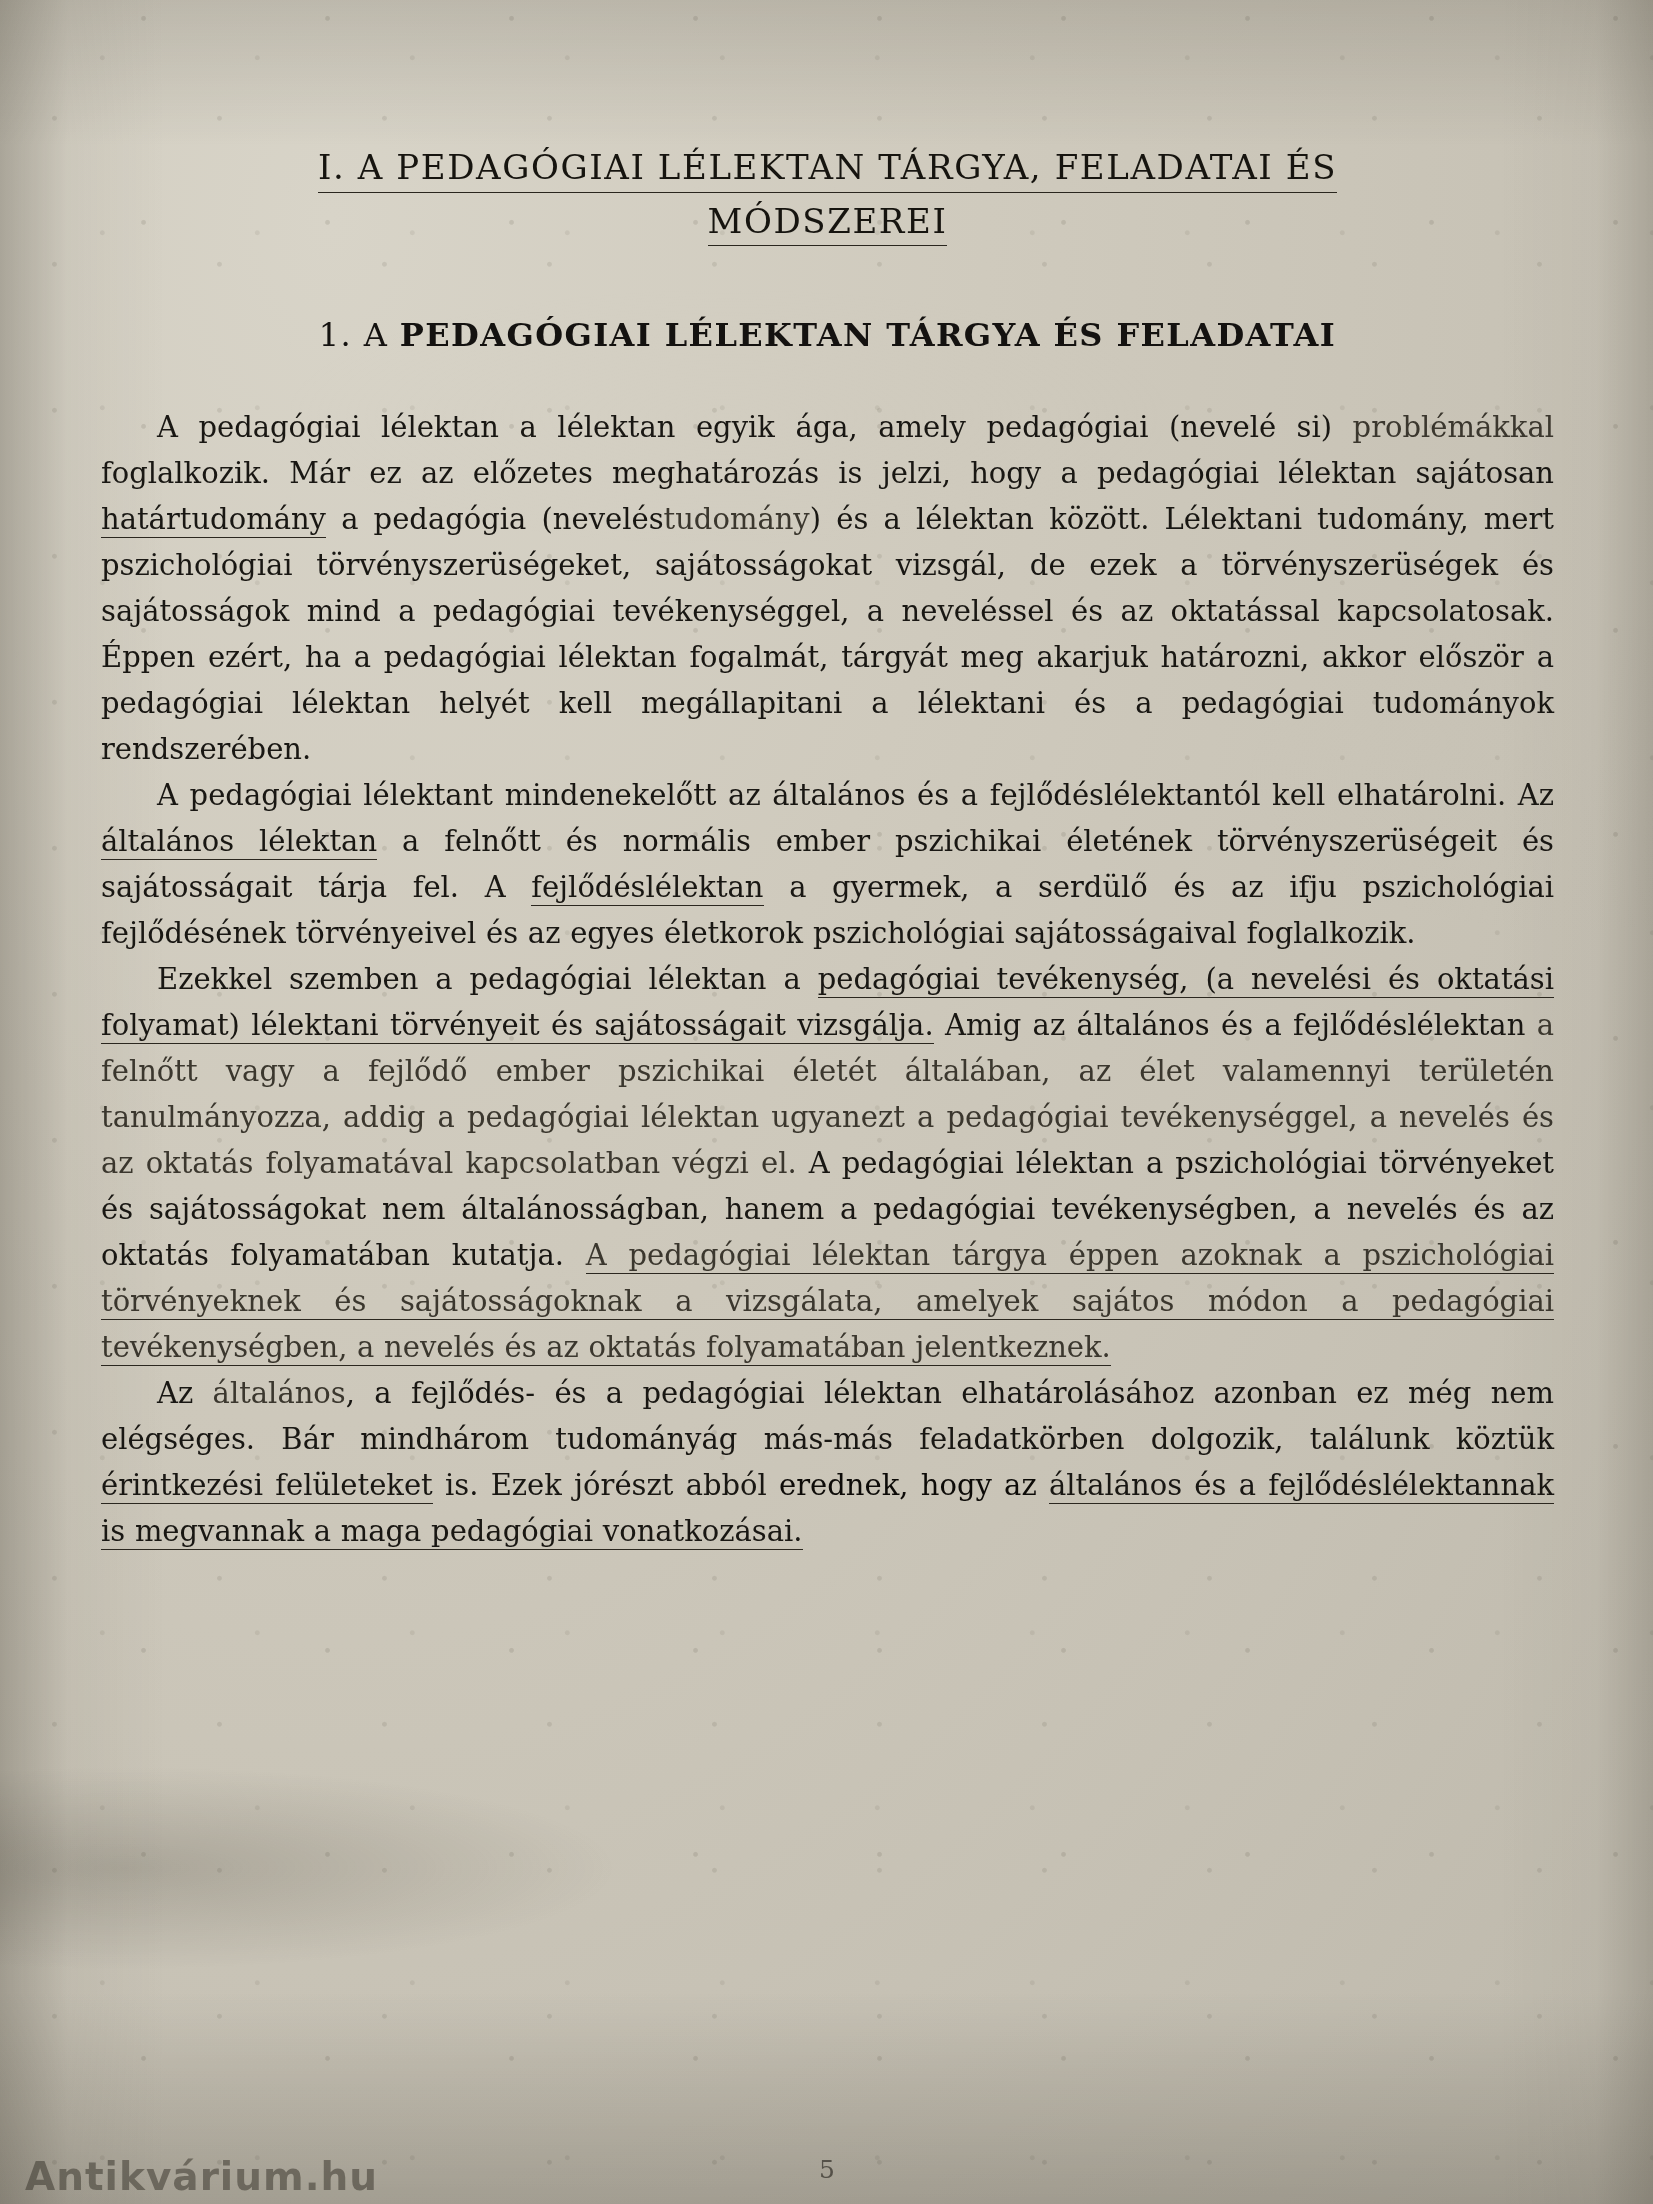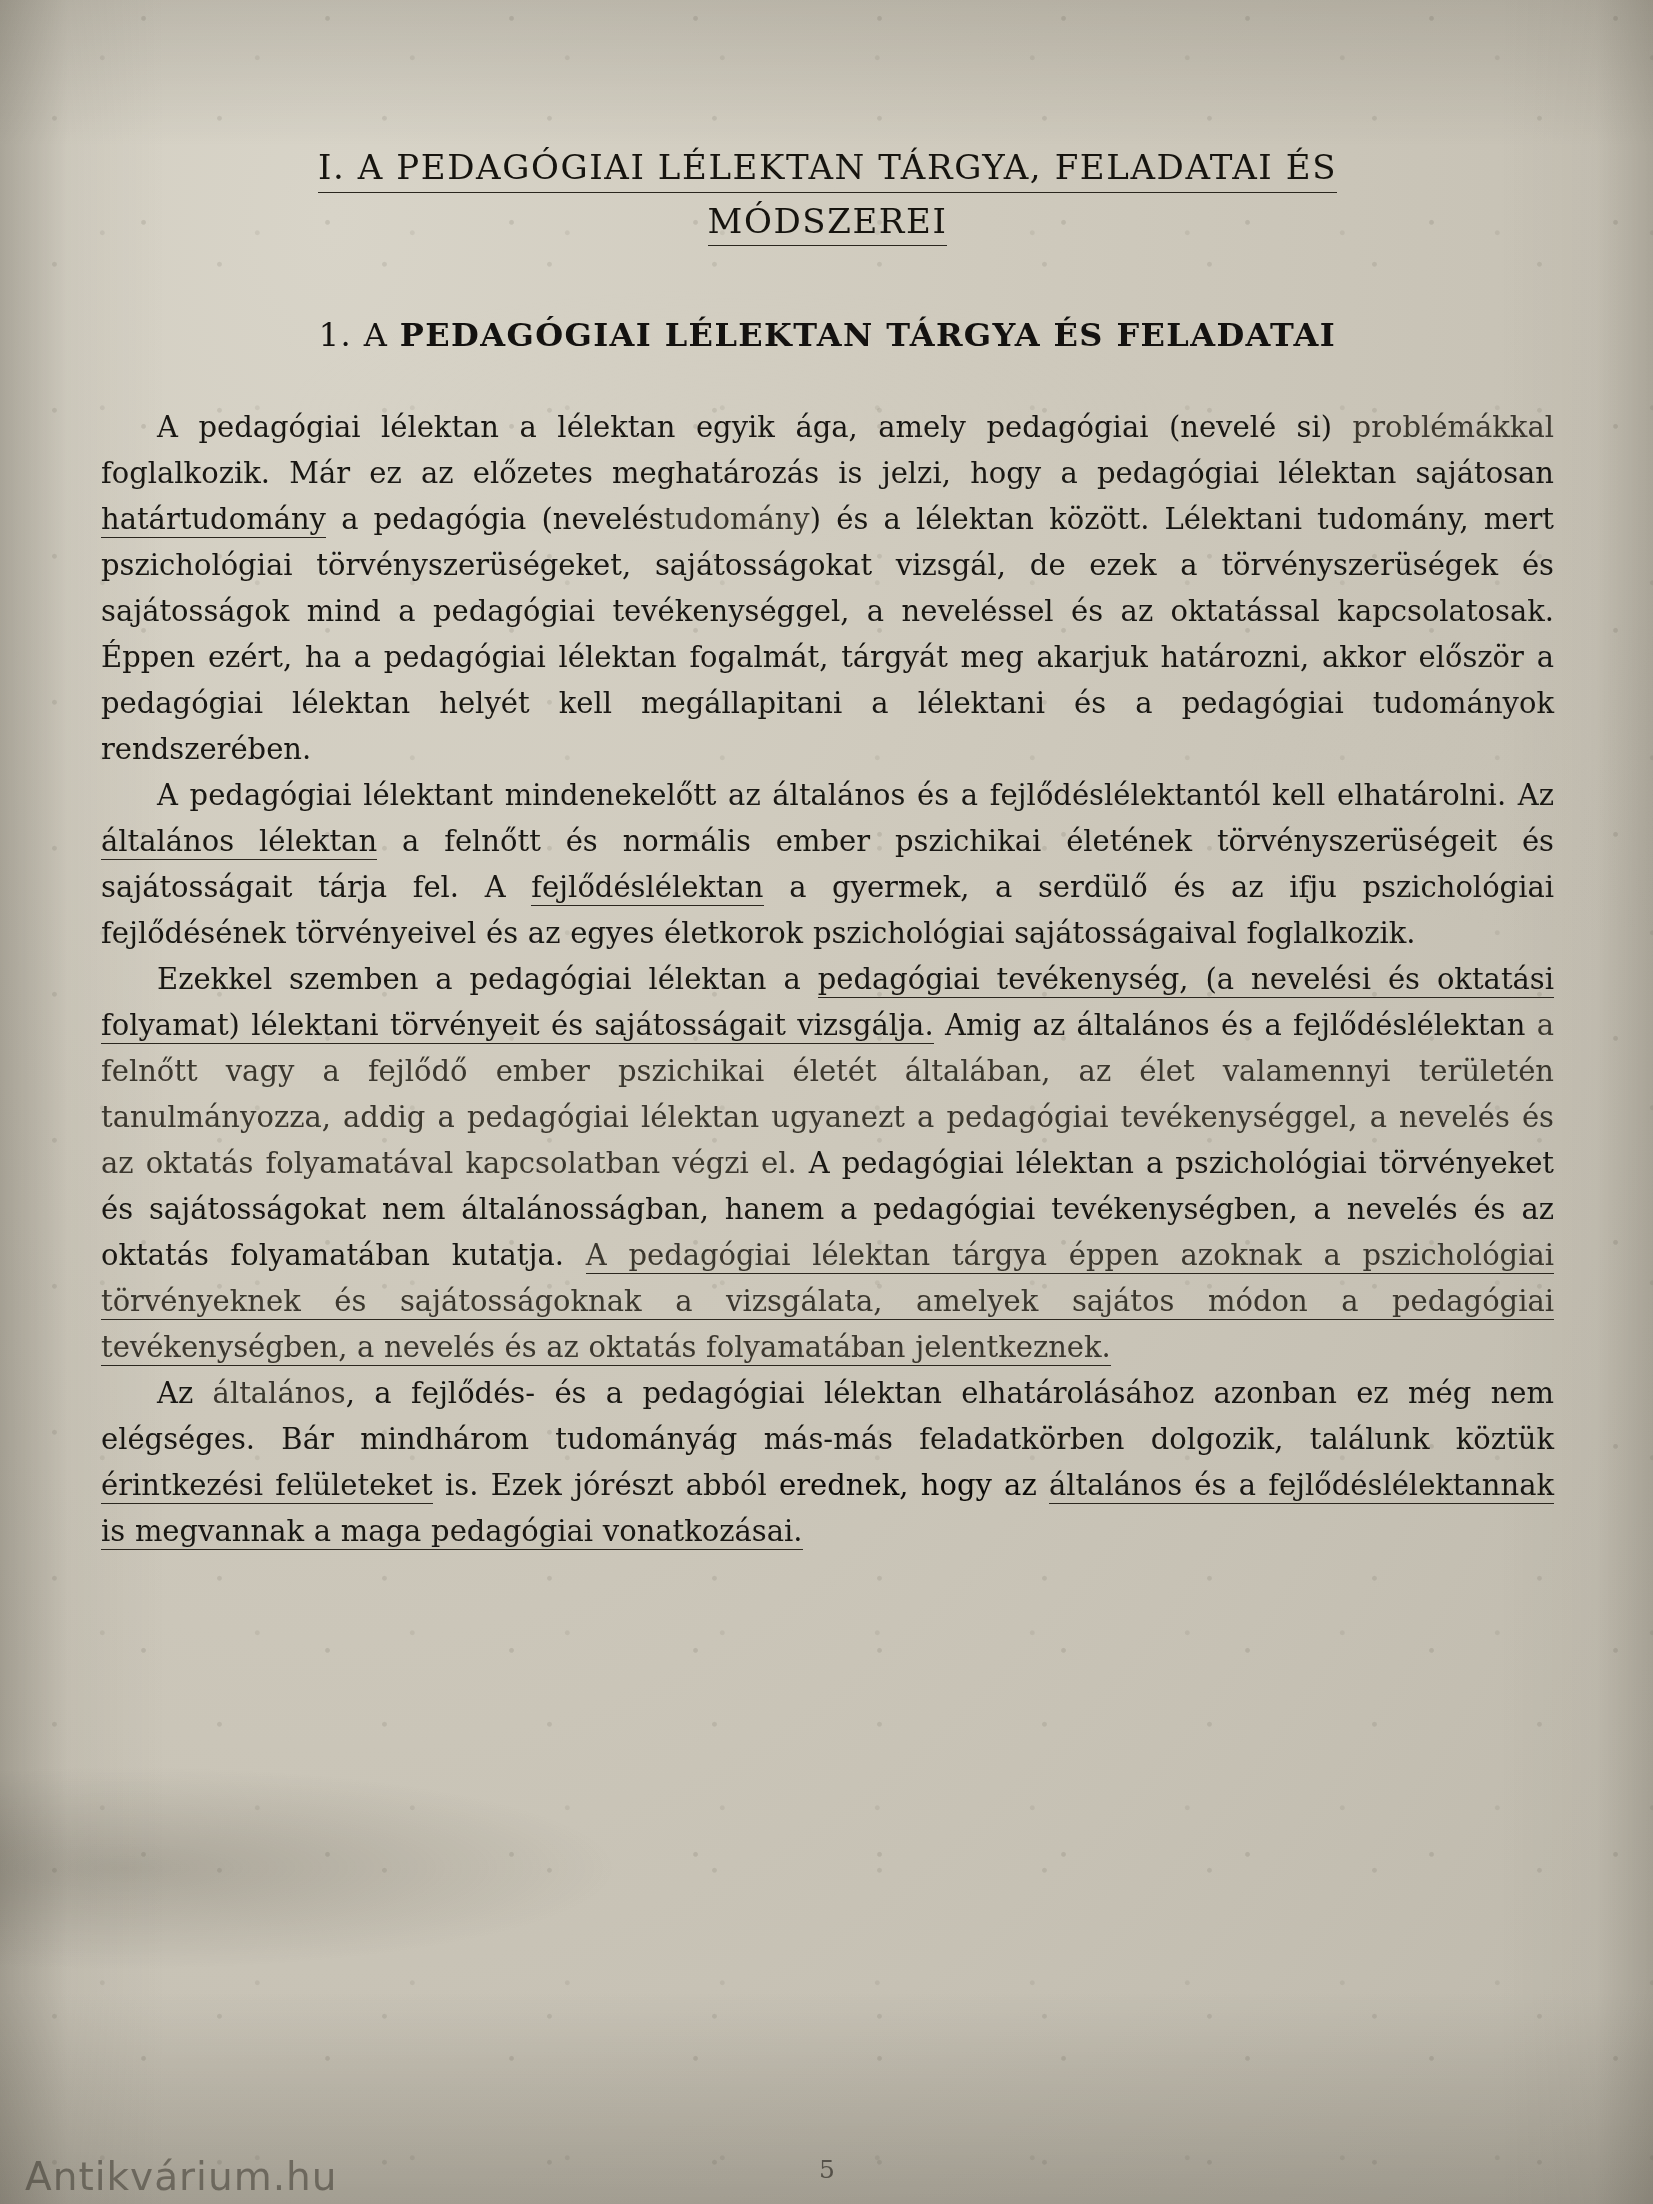--- a/index.html
+++ b/index.html
@@ -120,21 +120,21 @@
     left: 291px; top: 291px; width: 873px; height: 252px;
     background: radial-gradient(ellipse at 50% 50%, rgba(255,255,255,0.18), rgba(0,0,0,0) 72%);
   }
 
   .watermark {
     position: absolute;
     left: 25px;
     bottom: 5.8px;
     font-family: "DejaVu Sans", sans-serif;
     font-size: 39px;
-    font-weight: 400;
+    font-weight: 700;
     letter-spacing: 1px;
     color: rgba(60,56,48,0.55);
     white-space: nowrap;
   }
   .page-number {
     position: absolute;
     left: 0;
     right: 0;
     bottom: 21.3px;
     text-align: center;

